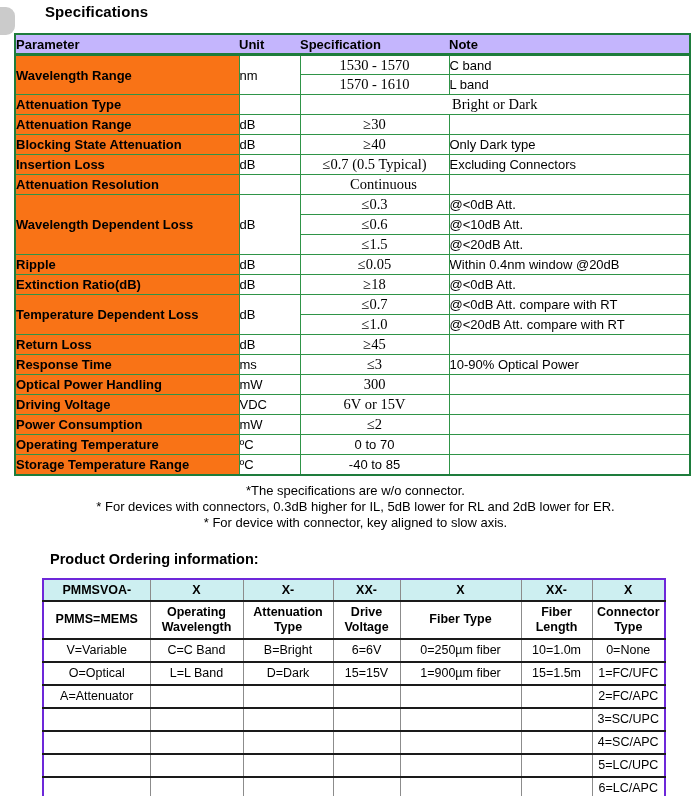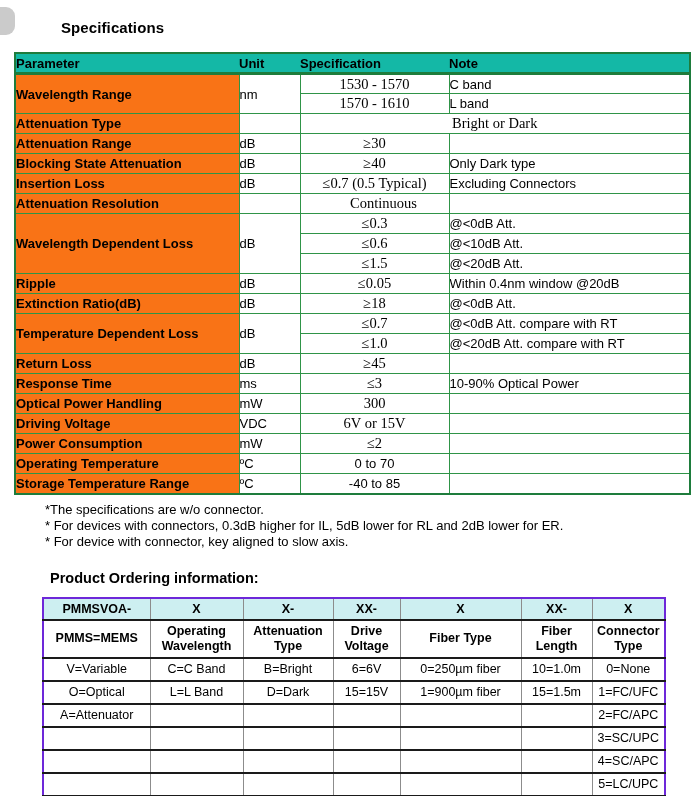--- a/index.html
+++ b/index.html
@@ -2,44 +2,44 @@
 <html><head>
 <meta charset="utf-8">
 <style>
   html,body{margin:0;padding:0;}
   body{
     width:691px;height:796px;background:#ffffff;color:#000;
     font-family:"Liberation Sans",sans-serif;position:relative;overflow:hidden;
   }
   .corner-artifact{position:absolute;left:-10px;top:7px;width:25px;height:28px;
     background:#cbcbcb;border-radius:9px;}
-  .specs-title{margin:16px;padding:3px 0 0 45px;font-size:15px;font-weight:bold;letter-spacing:.1px;}
+  .specs-title{margin:0;padding:3px 0 0 45px;font-size:15px;font-weight:bold;letter-spacing:.1px;}
 
   
   table.spec{border-collapse:collapse;table-layout:fixed;width:675px;
     margin:13px 0 0 14px;border:2px solid #1e7c3c;}
   table.spec td,table.spec th{border:1px solid #2f9447;overflow:hidden;white-space:nowrap;
     padding:0;vertical-align:middle;}
-  table.spec thead th{background:#14b8a6;border-left:none;border-right:none;
+  table.spec thead th{background:#c4b5fd;border-left:none;border-right:none;
     border-bottom:3px solid #1e7c3c;height:18px;font-size:13px;font-weight:bold;text-align:left;}
   th.h-param{padding-left:8px;}
   th.h-unit{text-align:center;}
   th.h-spec{padding-left:8px;}
   th.h-note{padding-left:12px;}
   table.spec tbody tr{height:20px;}
   td.param{background:#f97316;font-weight:bold;font-size:13px;padding-left:8px;text-align:left;}
   td.unit{font-size:13px;padding-left:13px;text-align:left;}
   td.specv{font-family:"Liberation Serif",serif;font-size:14.5px;padding-left:8px;text-align:center;}
   td.specv.sans{font-family:"Liberation Sans",sans-serif;font-size:13px;}
   td.specv.indent{padding-left:18px;}
   td.specv.center{text-align:center;padding-left:0;}
   td.note{font-size:13px;padding-left:12px;text-align:left;}
 
   
-  .footnotes{margin:7px 0 0 45px;font-size:13px;line-height:16px;}
+  .footnotes{margin:7px 0 0 20px;font-size:13px;line-height:16px;text-align:center;}
 
   
   .ordering-title{margin:20px 0 0 50px;font-size:14.5px;font-weight:bold;}
   table.ord{border-collapse:collapse;table-layout:fixed;width:622px;
     margin:11px 0 12px 42px;border:2px solid #6d28d9;}
   table.ord td,table.ord th{border-top:2px solid #1a1a1a;border-left:1px solid #8c8c8c;
     padding:0;text-align:center;vertical-align:middle;overflow:hidden;font-size:12.5px;}
   table.ord tr.code-row th{background:#cdeff1;font-weight:bold;height:20px;border-top:none;}
   table.ord tr.label-row td{font-weight:bold;height:36px;line-height:15px;white-space:normal;}
   table.ord tr.value-row{height:23px;}

